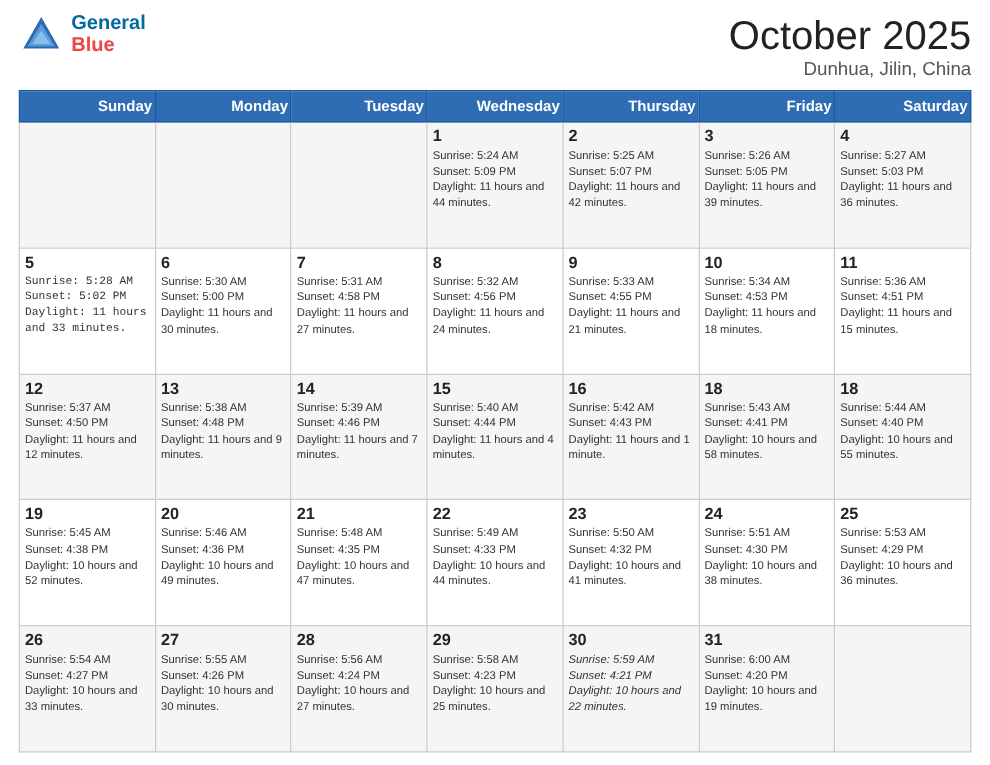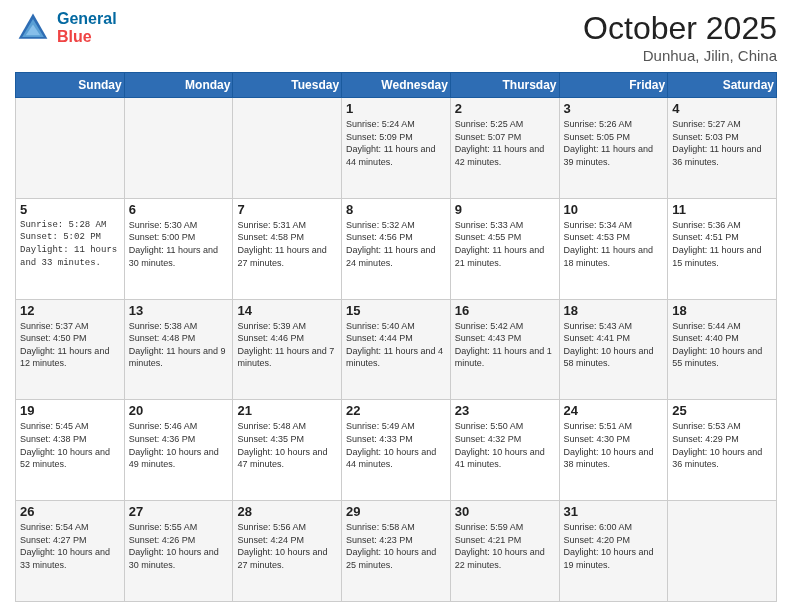--- a/index.html
+++ b/index.html
@@ -321,21 +321,21 @@
 Daylight: 10 hours and 27 minutes.</div>
           </td>
           <td>
             <div class="day-number">29</div>
             <div class="day-info" style="white-space: pre-line;">Sunrise: 5:58 AM
 Sunset: 4:23 PM
 Daylight: 10 hours and 25 minutes.</div>
           </td>
           <td>
             <div class="day-number">30</div>
-            <div class="day-info" style="white-space: pre-line;">Sunrise: 5:59 AM
+            <div class="day-info" style="white-space: pre-line; font-style: italic;">Sunrise: 5:59 AM
 Sunset: 4:21 PM
 Daylight: 10 hours and 22 minutes.</div>
           </td>
           <td>
             <div class="day-number">31</div>
             <div class="day-info" style="white-space: pre-line;">Sunrise: 6:00 AM
 Sunset: 4:20 PM
 Daylight: 10 hours and 19 minutes.</div>
           </td>
           <td class="empty"></td>

